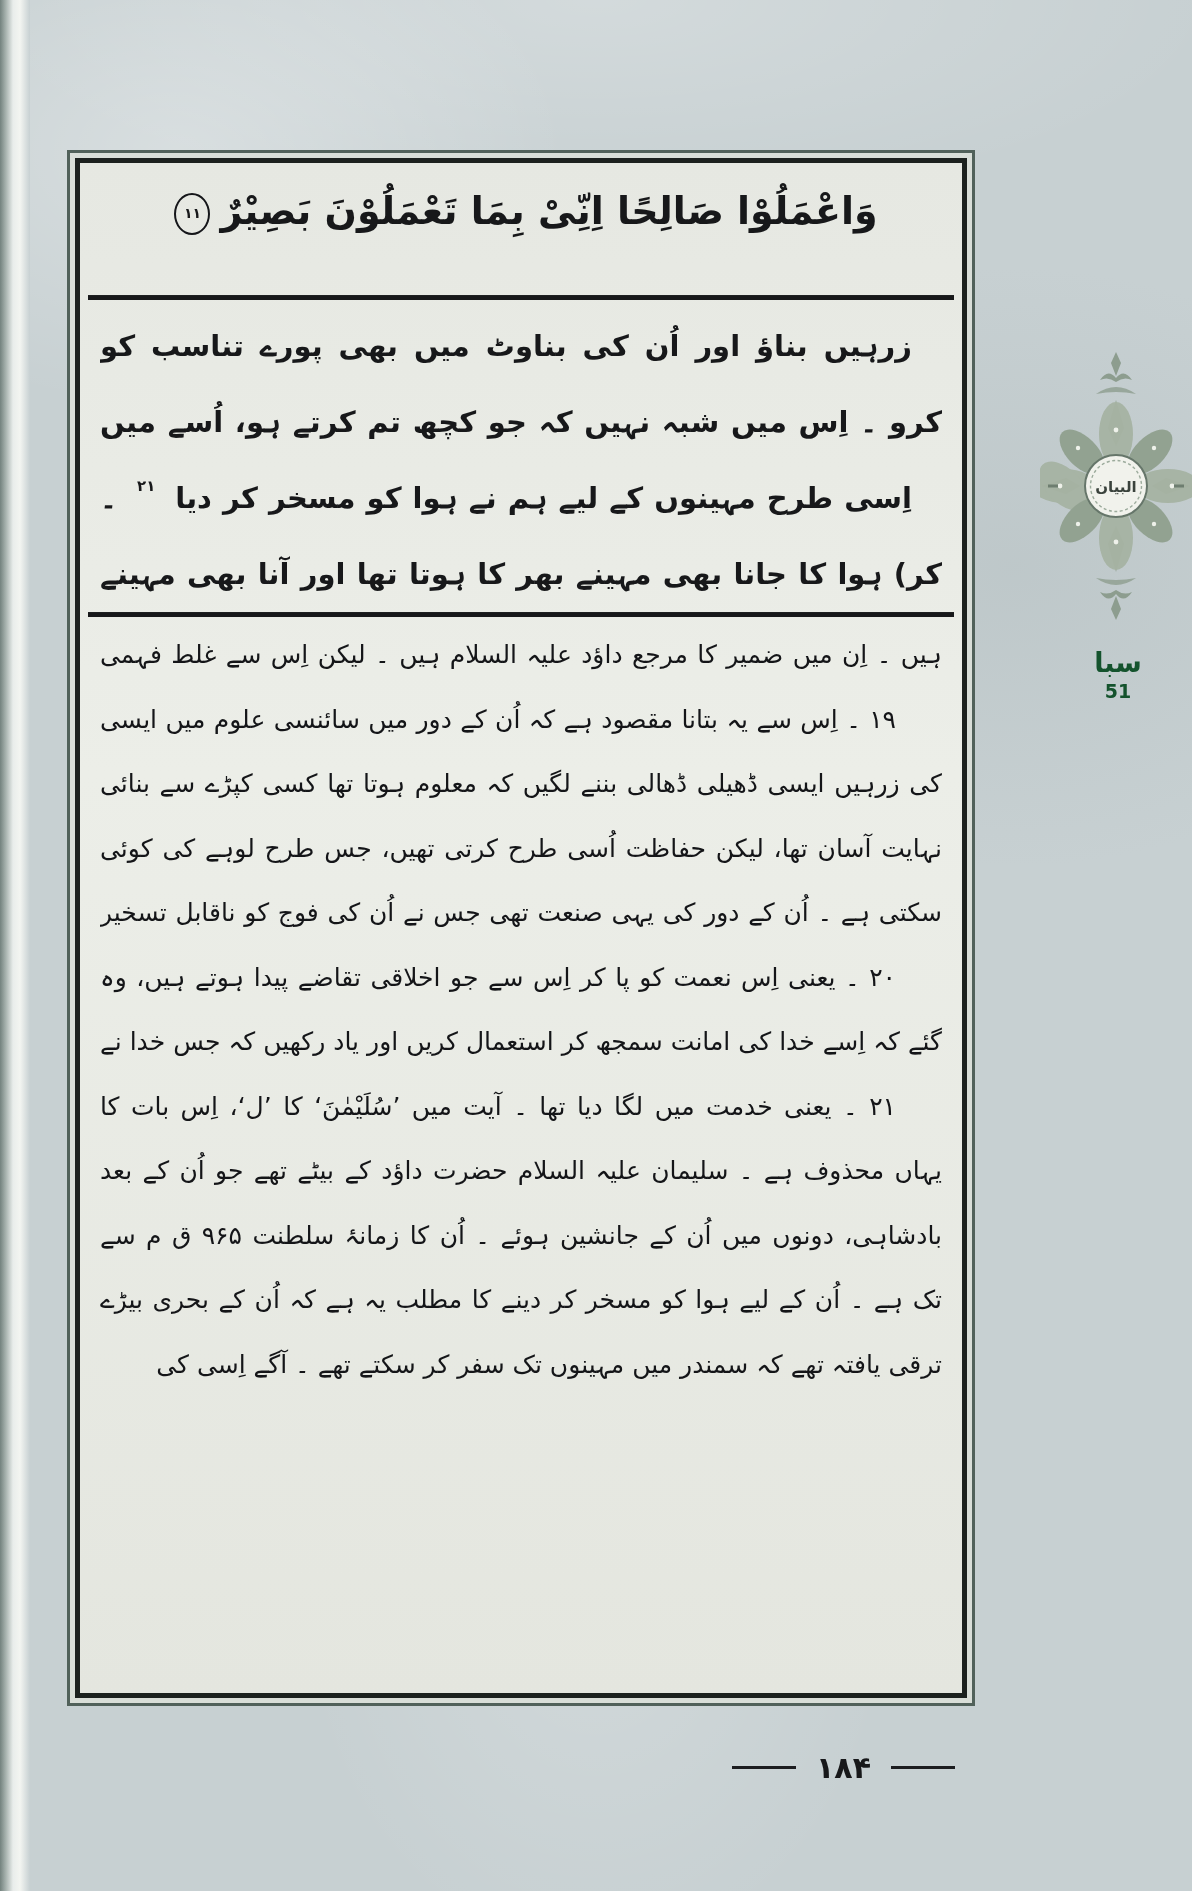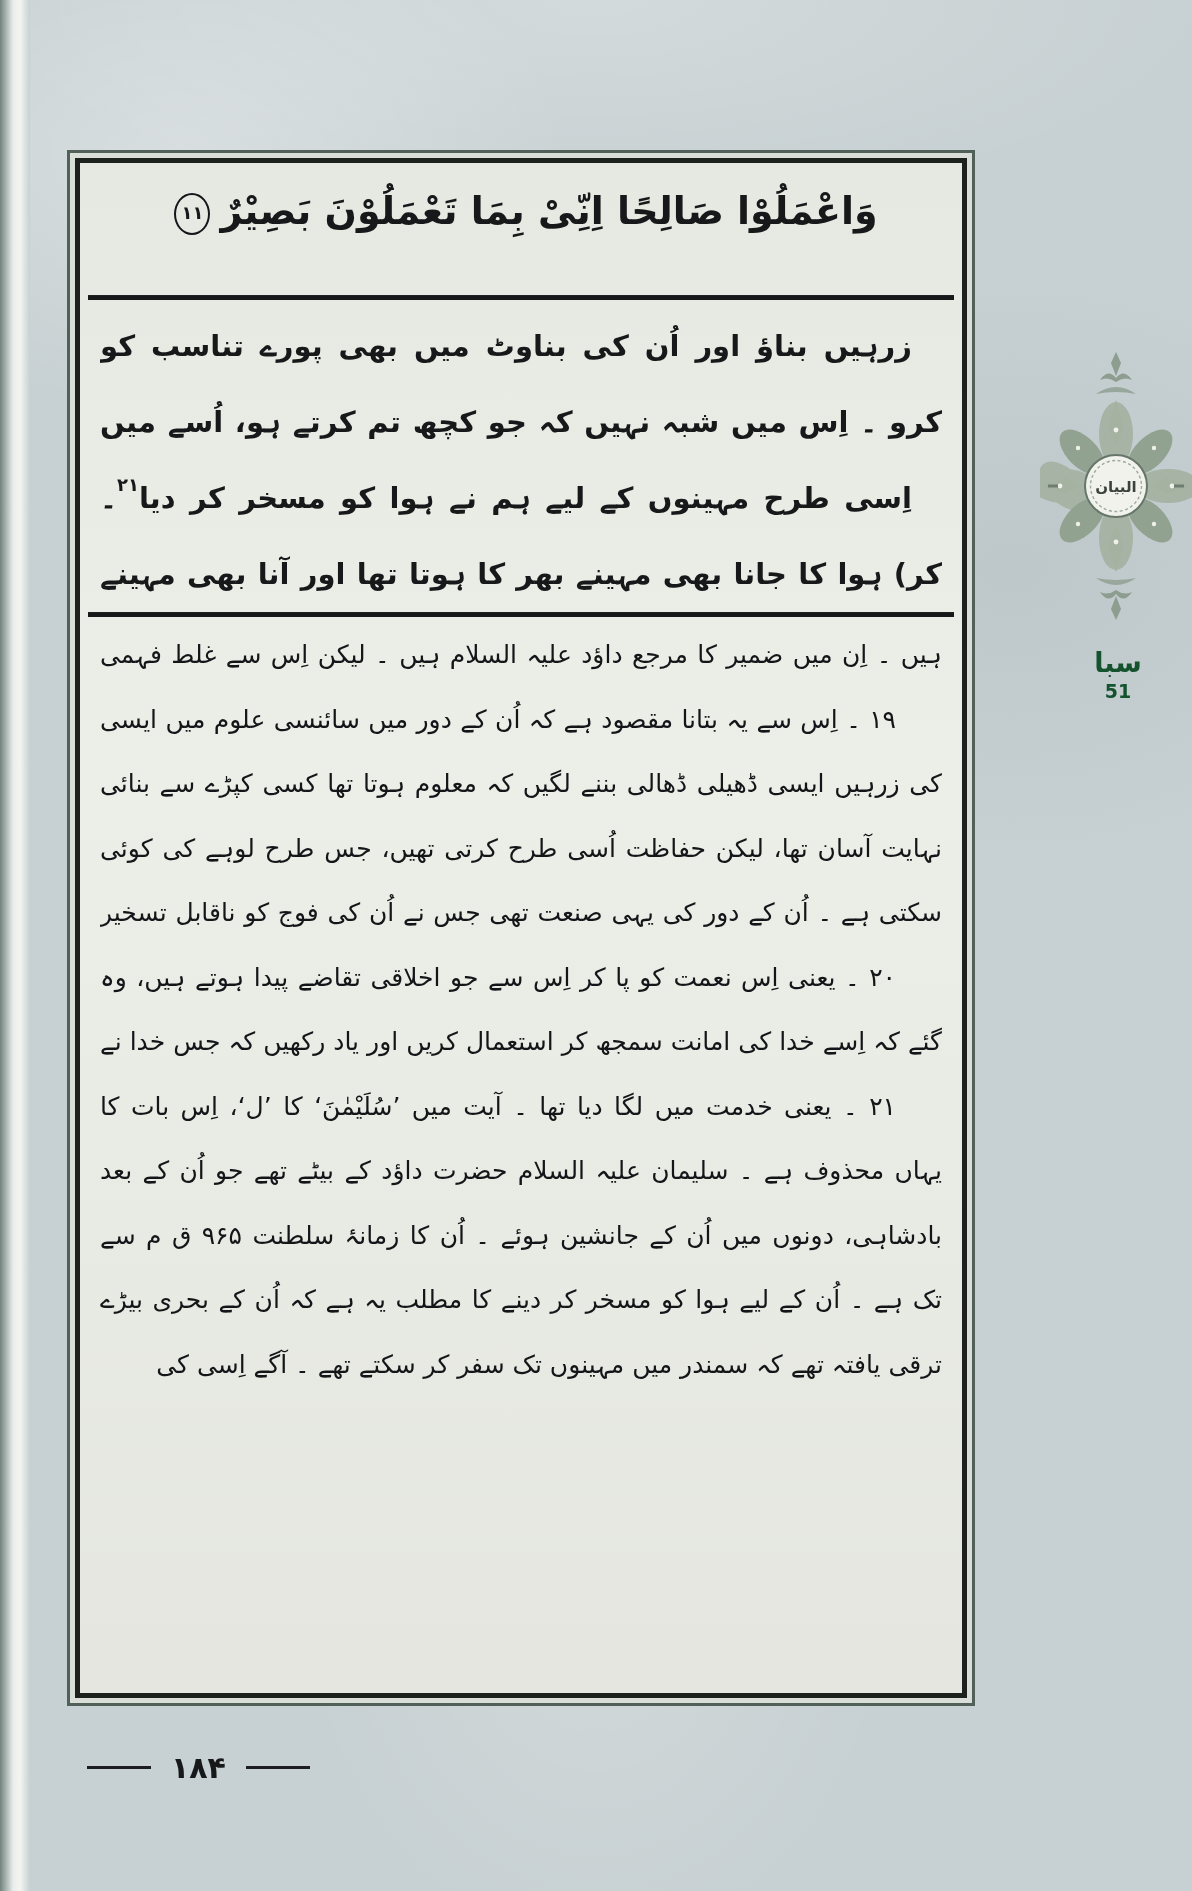--- a/index.html
+++ b/index.html
@@ -29,53 +29,53 @@
     background:linear-gradient(180deg,#e6e8e2 0%,#eceee8 40%,#e4e6df 100%);
     box-sizing:border-box;
   }
   .sec-arabic{direction:rtl;text-align:center;padding:16px 14px 0 14px;}
   .q-line{font-weight:bold;white-space:nowrap;overflow:hidden;}
   .q1{font-size:38px;line-height:64px;height:64px;}
   .q2{font-size:42px;line-height:66px;height:66px;letter-spacing:1px;}
   .verse-badge{
     display:inline-block;min-width:26px;height:38px;line-height:36px;
     border:2.5px solid #15161a;border-radius:50%;
-    font-size:18px;font-weight:bold;vertical-align:middle;margin:0 10px;padding:0 3px;
+    font-size:14px;font-weight:bold;vertical-align:middle;margin:0 10px;padding:0 3px;
   }
   .divider{height:4px;background:#17181a;margin:0 8px;border-top:1px solid #50585322;}
   .divider.d1{margin-top:52px;}
   .sec-translation{direction:rtl;padding:8px 20px 0 20px;}
   .t-line{
     font-size:29px;font-weight:bold;height:76px;line-height:76px;
     overflow:hidden;text-align:justify;text-align-last:justify;white-space:normal;
   }
   .t-line.indent{padding-right:30px;}
   .fn{
-    display:inline-block;font-size:18px;font-weight:bold;
-    position:relative;top:-17px;line-height:15px;margin:0 0;
+    display:inline-block;font-size:15px;font-weight:bold;
+    position:relative;top:-17px;line-height:15px;margin:0 20px;
   }
   .sec-commentary{direction:rtl;padding:6px 20px 0 20px;}
   .c-line{
     font-size:25px;height:64.5px;line-height:64.5px;overflow:hidden;
     text-align:justify;text-align-last:justify;color:#141518;
   }
   .c-line.short{text-align:right;text-align-last:right;}
   .c-line.indent{padding-right:46px;}
   
   .medallion{position:absolute;left:1040px;top:350px;width:152px;height:272px;}
   .surah-label{
     position:absolute;left:1068px;top:646px;width:100px;
     direction:rtl;text-align:center;color:#14532d;
   }
   .surah-name{font-size:27px;font-weight:bold;line-height:34px;}
   .surah-number{font-size:19px;font-weight:bold;line-height:22px;}
   
   .page-number-row{
     position:absolute;left:67px;top:1750px;width:908px;
-    text-align:left;direction:rtl;
+    text-align:right;direction:rtl;
   }
   .pn-rule{
     display:inline-block;width:64px;height:3.5px;background:#1c1d20;
     vertical-align:middle;margin:0 20px;
   }
   .pn{font-size:30px;font-weight:bold;vertical-align:middle;letter-spacing:2px;}
 </style>
 </head>
 <body>
 

